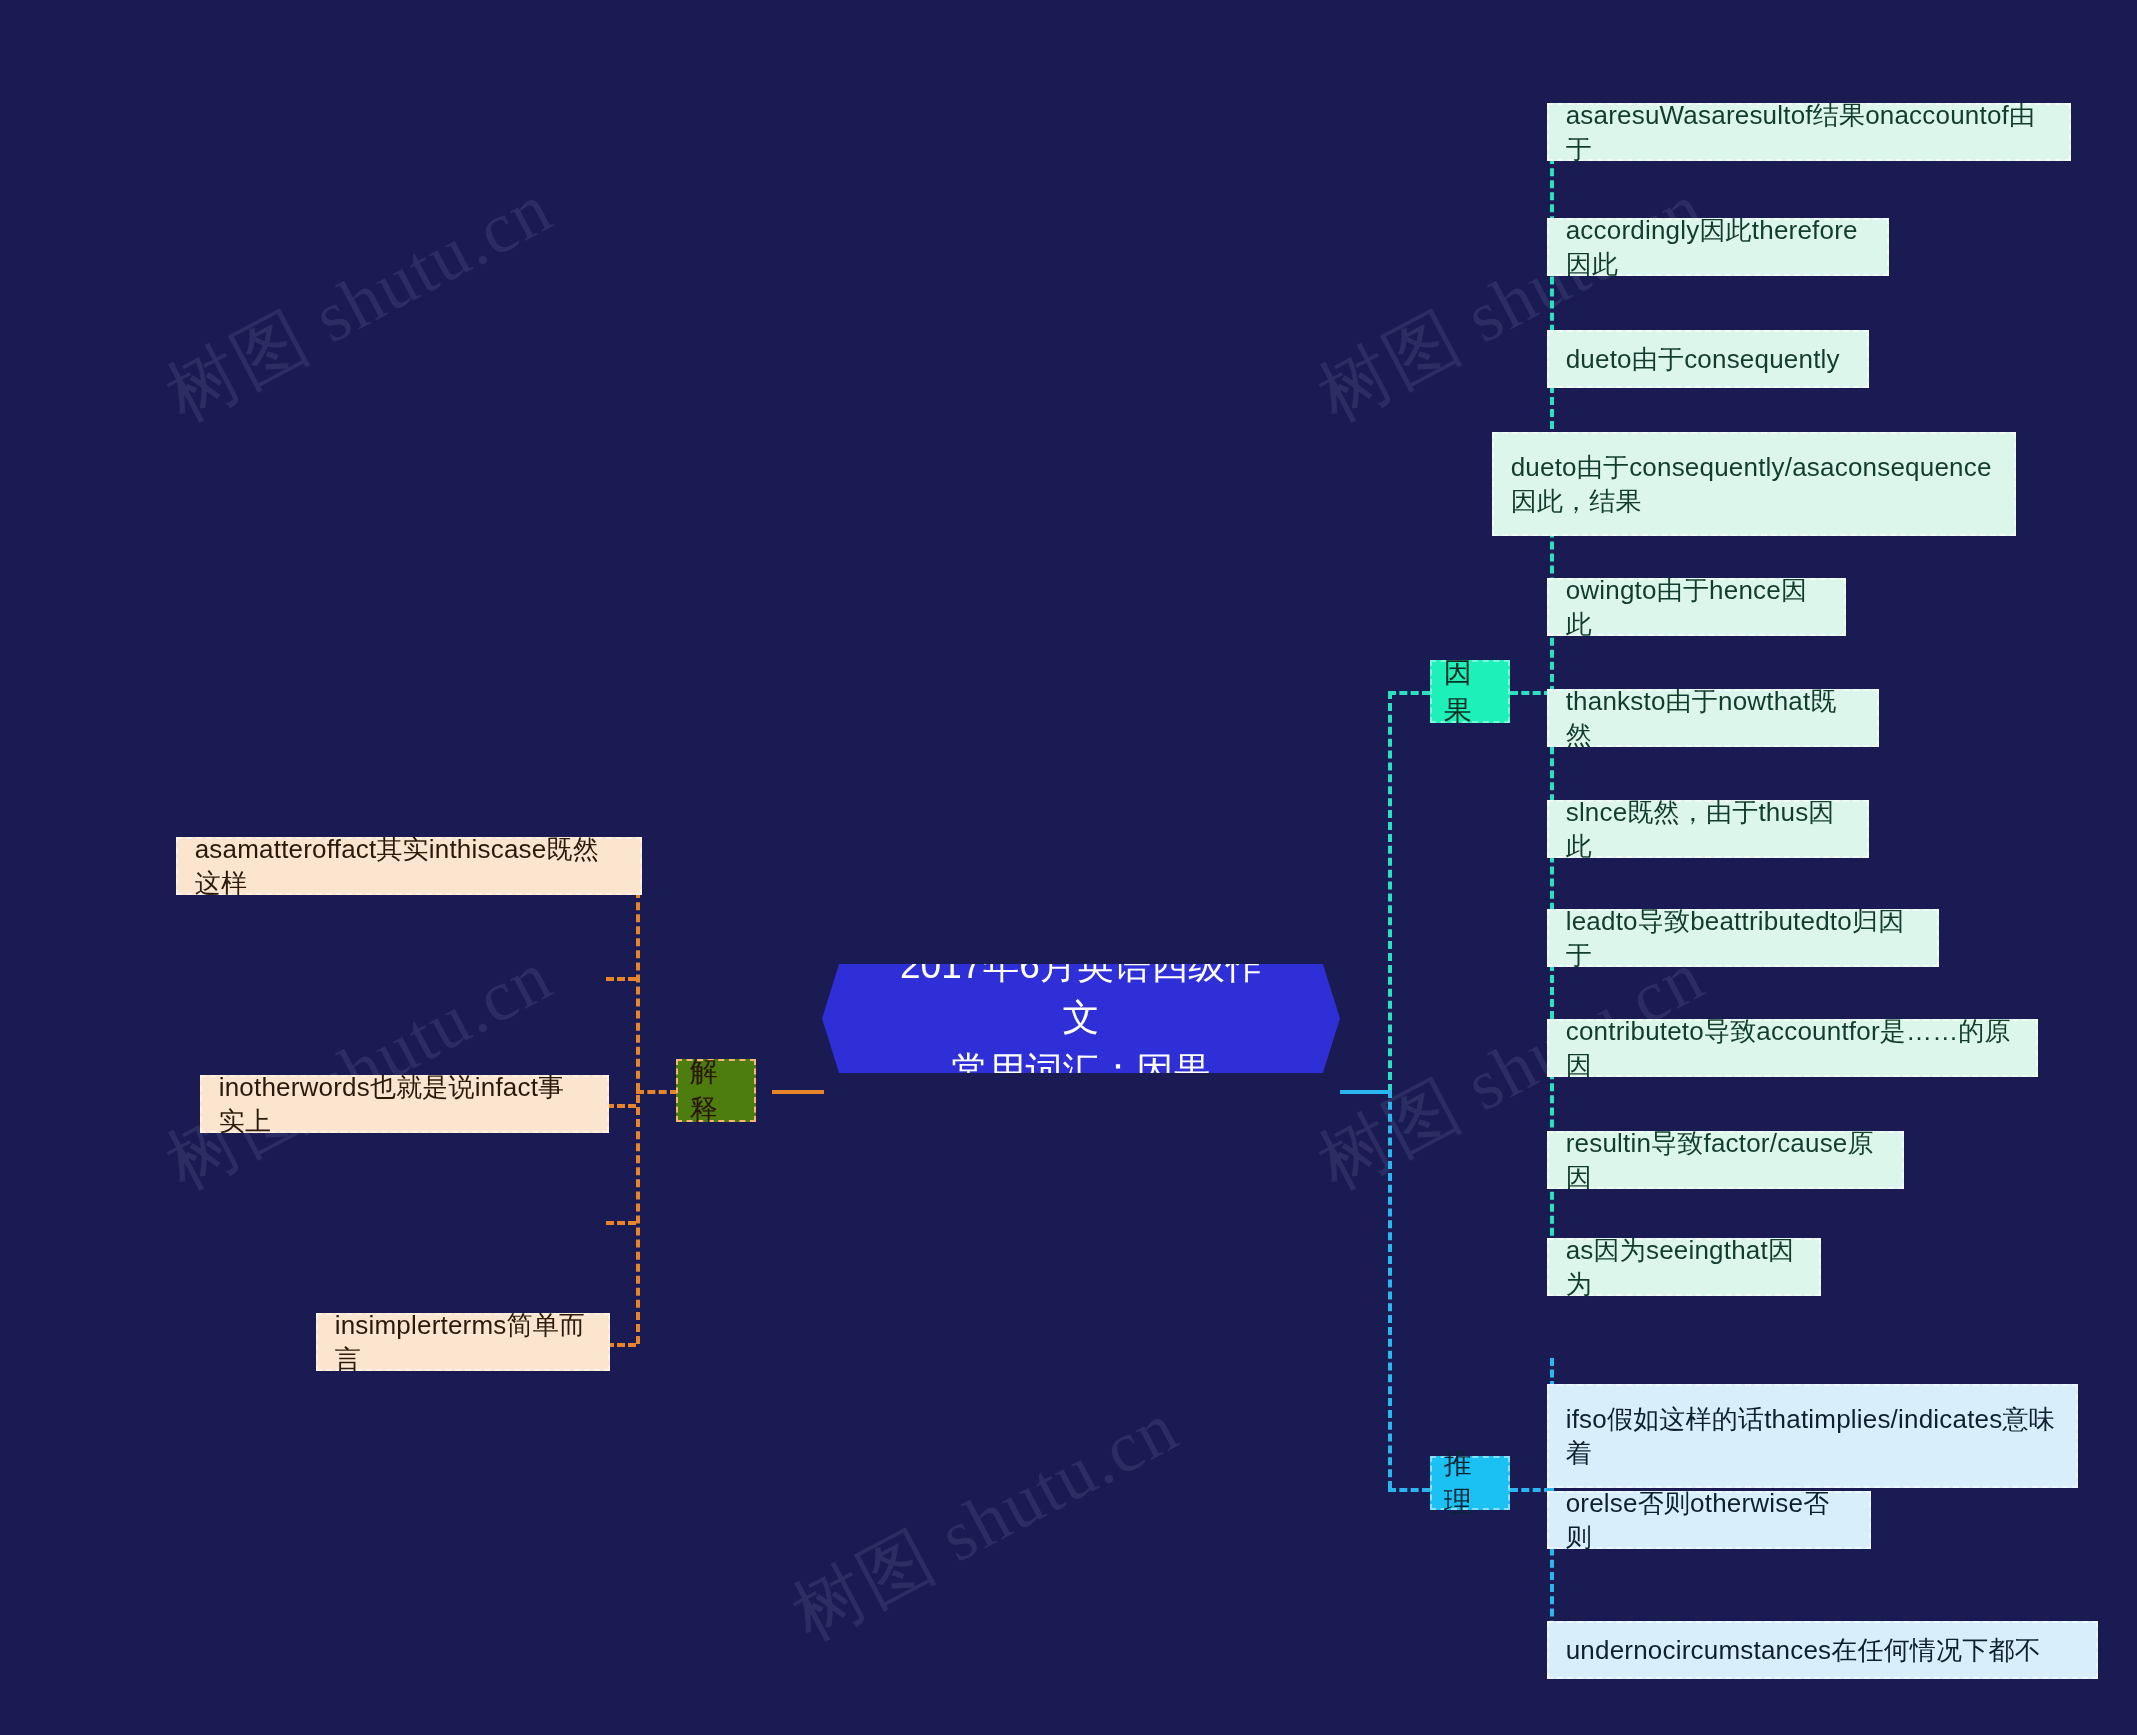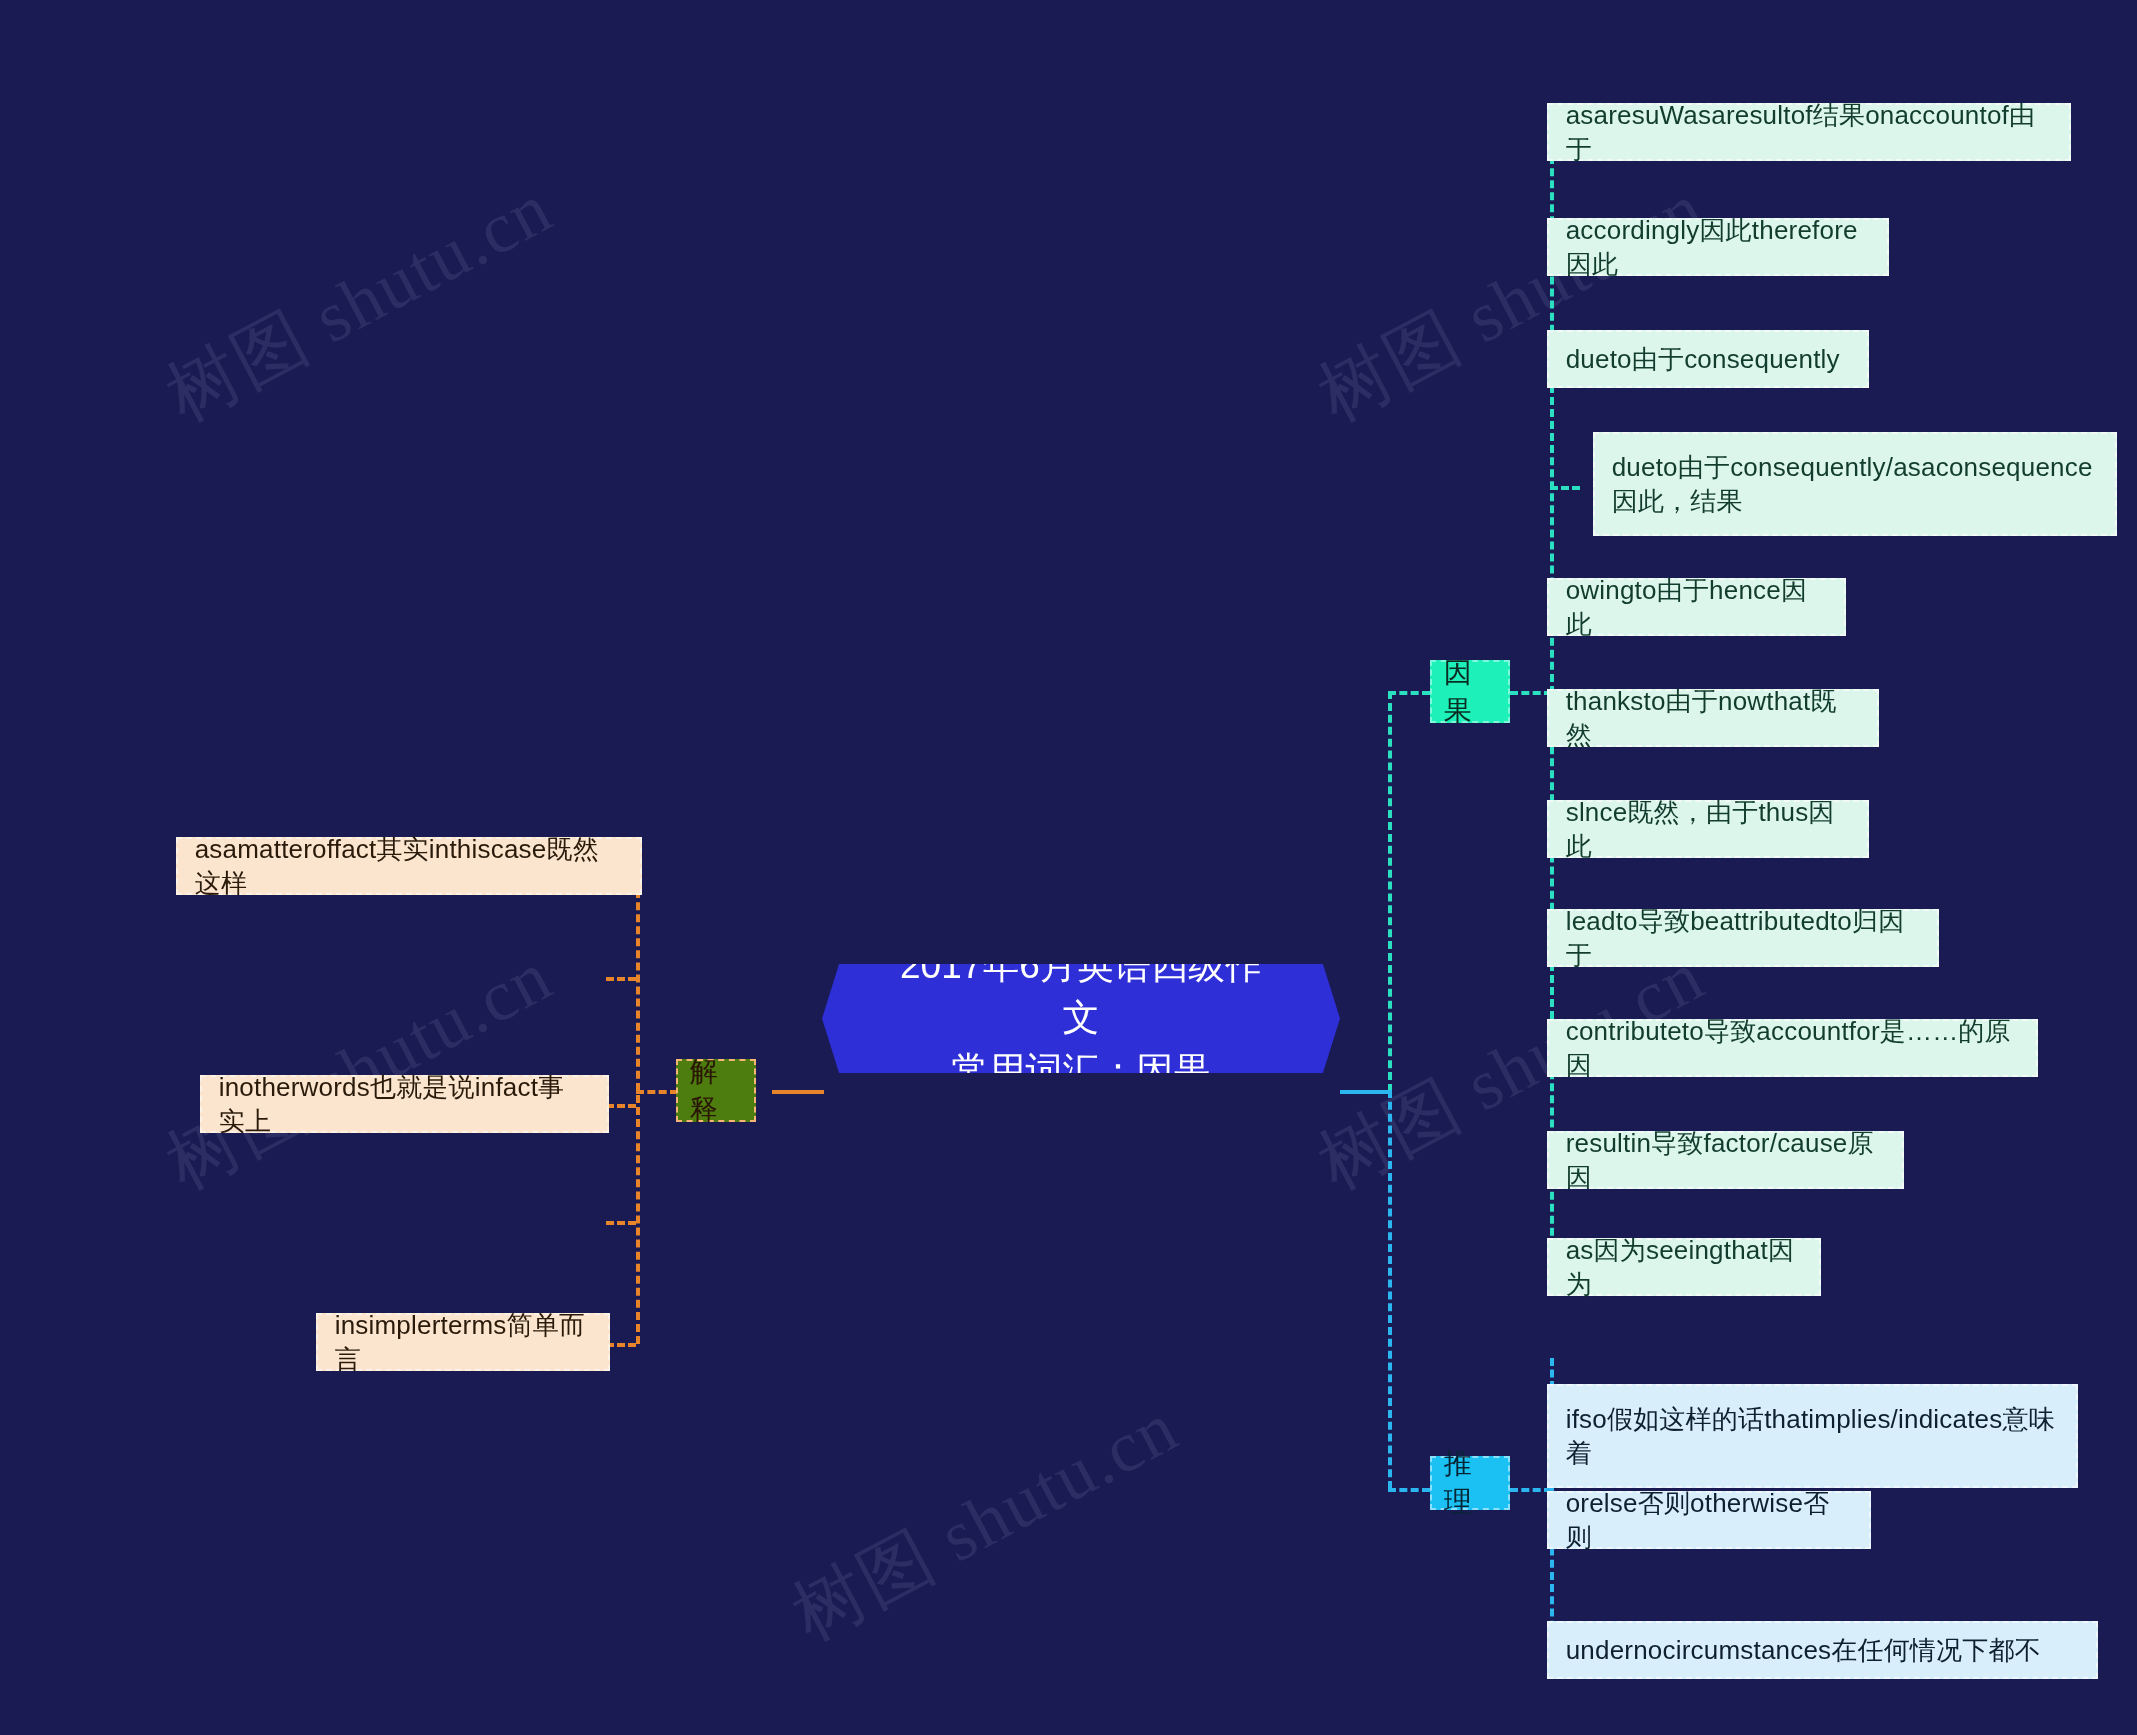--- a/index.html
+++ b/index.html
@@ -124,21 +124,21 @@
   <div class="conn h-dash-green" style="left:1550px;top:132px;width:30px;height:0;"></div>
   <div class="node leaf-green" style="left:1547px;top:103px;width:524px;height:58px;">asaresuWasaresultof结果onaccountof由于</div>
 
   <div class="conn h-dash-green" style="left:1550px;top:247px;width:30px;height:0;"></div>
   <div class="node leaf-green" style="left:1547px;top:218px;width:342px;height:58px;">accordingly因此therefore因此</div>
 
   <div class="conn h-dash-green" style="left:1550px;top:359px;width:30px;height:0;"></div>
   <div class="node leaf-green" style="left:1547px;top:330px;width:322px;height:58px;">dueto由于consequently</div>
 
   <div class="conn h-dash-green" style="left:1550px;top:486px;width:30px;height:0;"></div>
-  <div class="node leaf-green" style="left:1593px;top:432px;width:524px;height:104px;">dueto由于consequently/asaconsequence因此，结果</div>
+  <div class="node leaf-green" style="left:1492px;top:432px;width:524px;height:104px;">dueto由于consequently/asaconsequence因此，结果</div>
 
   <div class="conn h-dash-green" style="left:1550px;top:607px;width:30px;height:0;"></div>
   <div class="node leaf-green" style="left:1547px;top:578px;width:299px;height:58px;">owingto由于hence因此</div>
 
   <div class="conn h-dash-green" style="left:1550px;top:718px;width:30px;height:0;"></div>
   <div class="node leaf-green" style="left:1547px;top:689px;width:332px;height:58px;">thanksto由于nowthat既然</div>
 
   <div class="conn h-dash-green" style="left:1550px;top:829px;width:30px;height:0;"></div>
   <div class="node leaf-green" style="left:1547px;top:800px;width:322px;height:58px;">slnce既然，由于thus因此</div>
 

